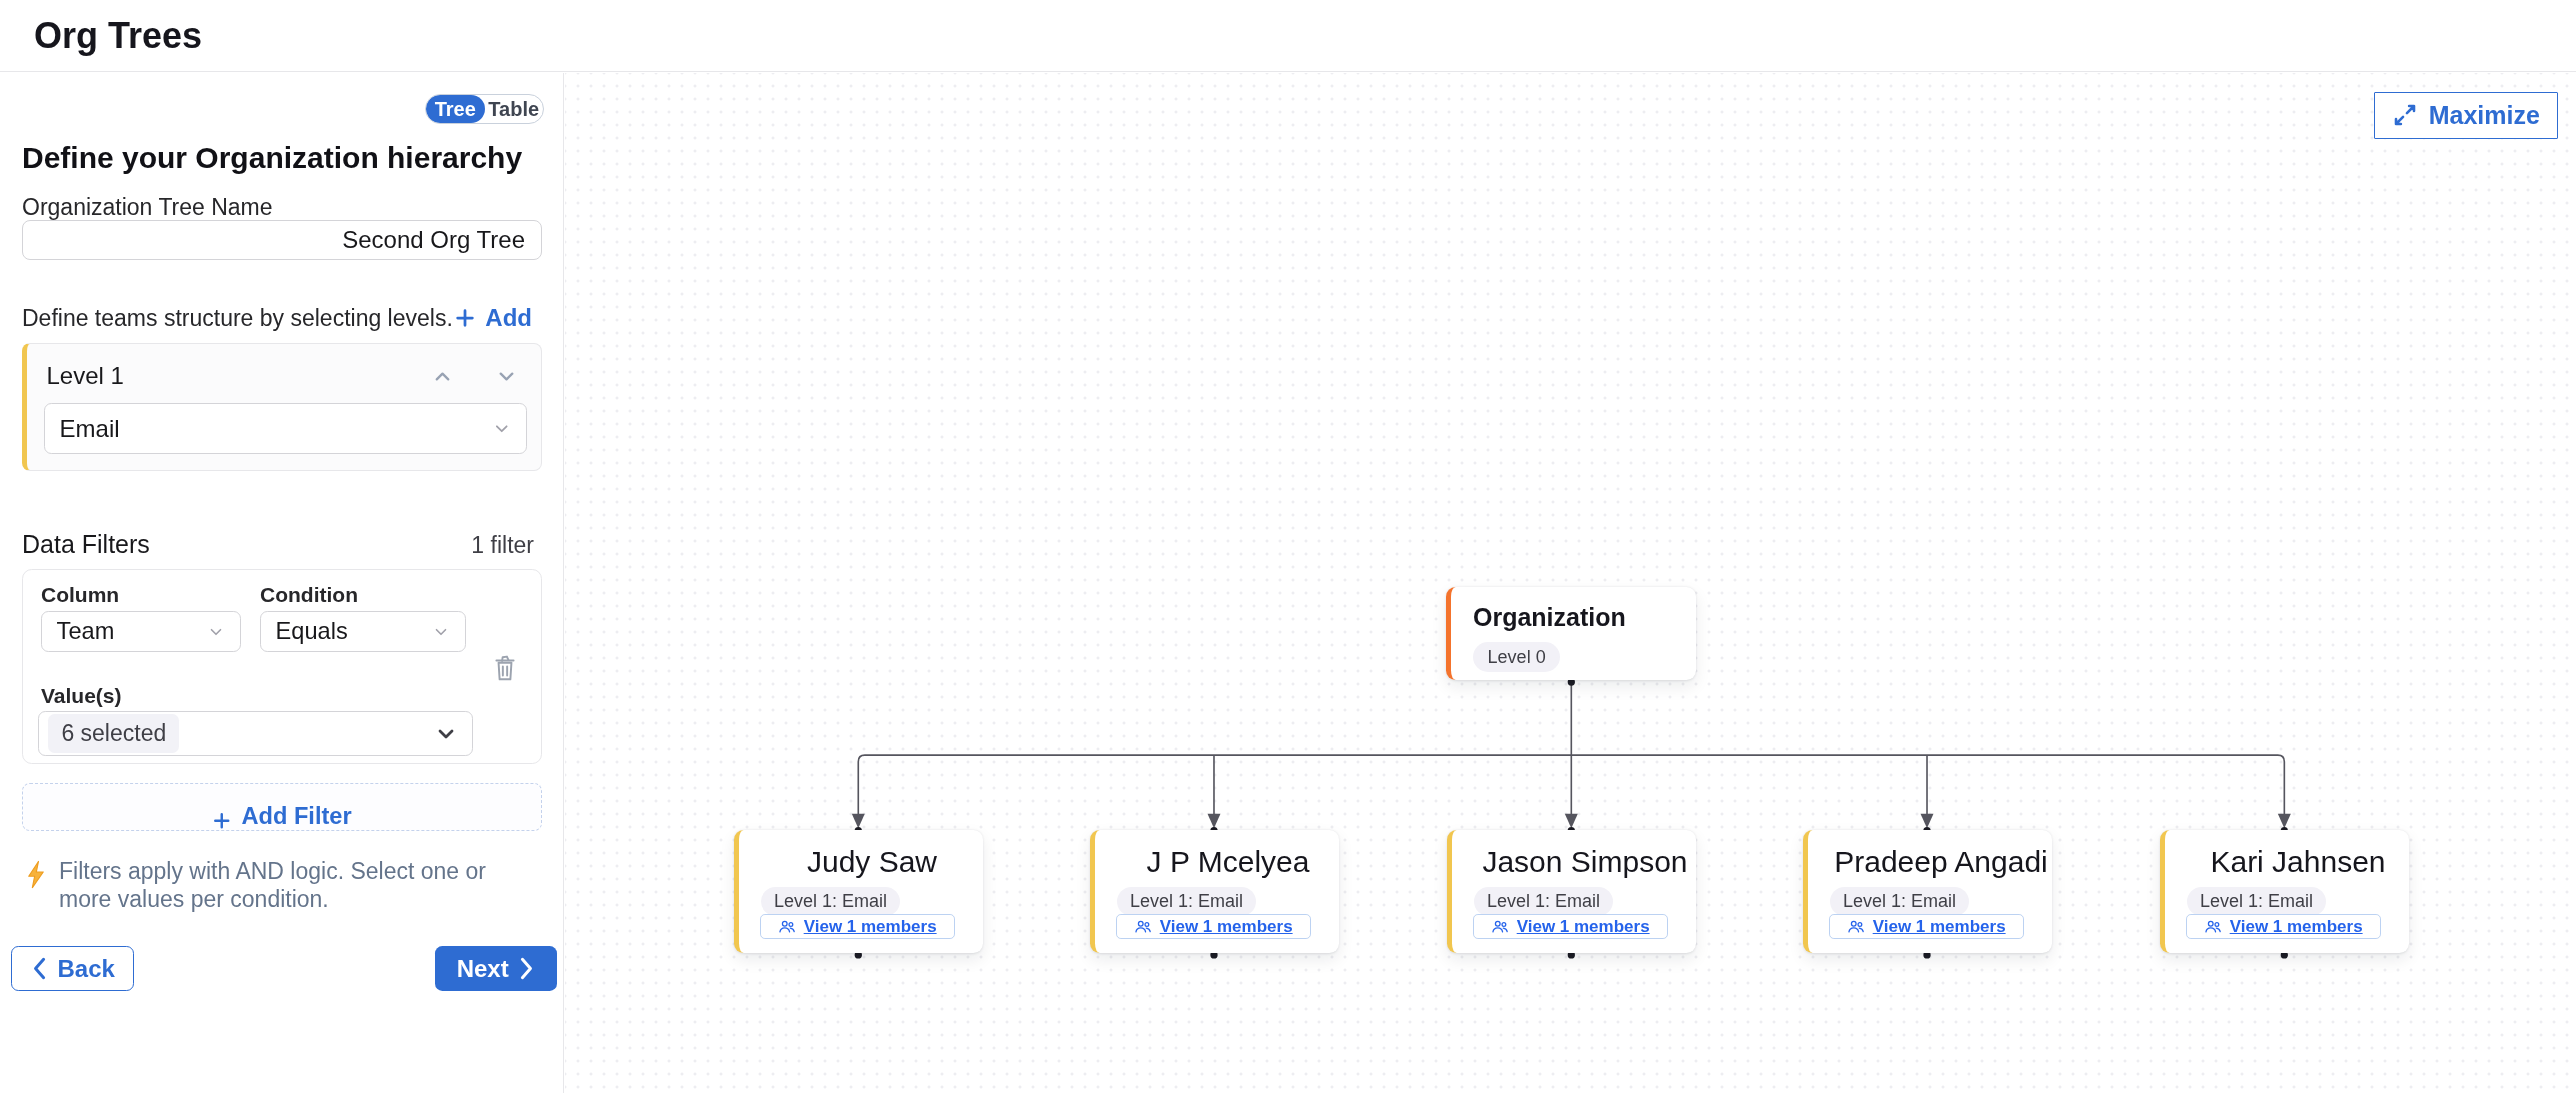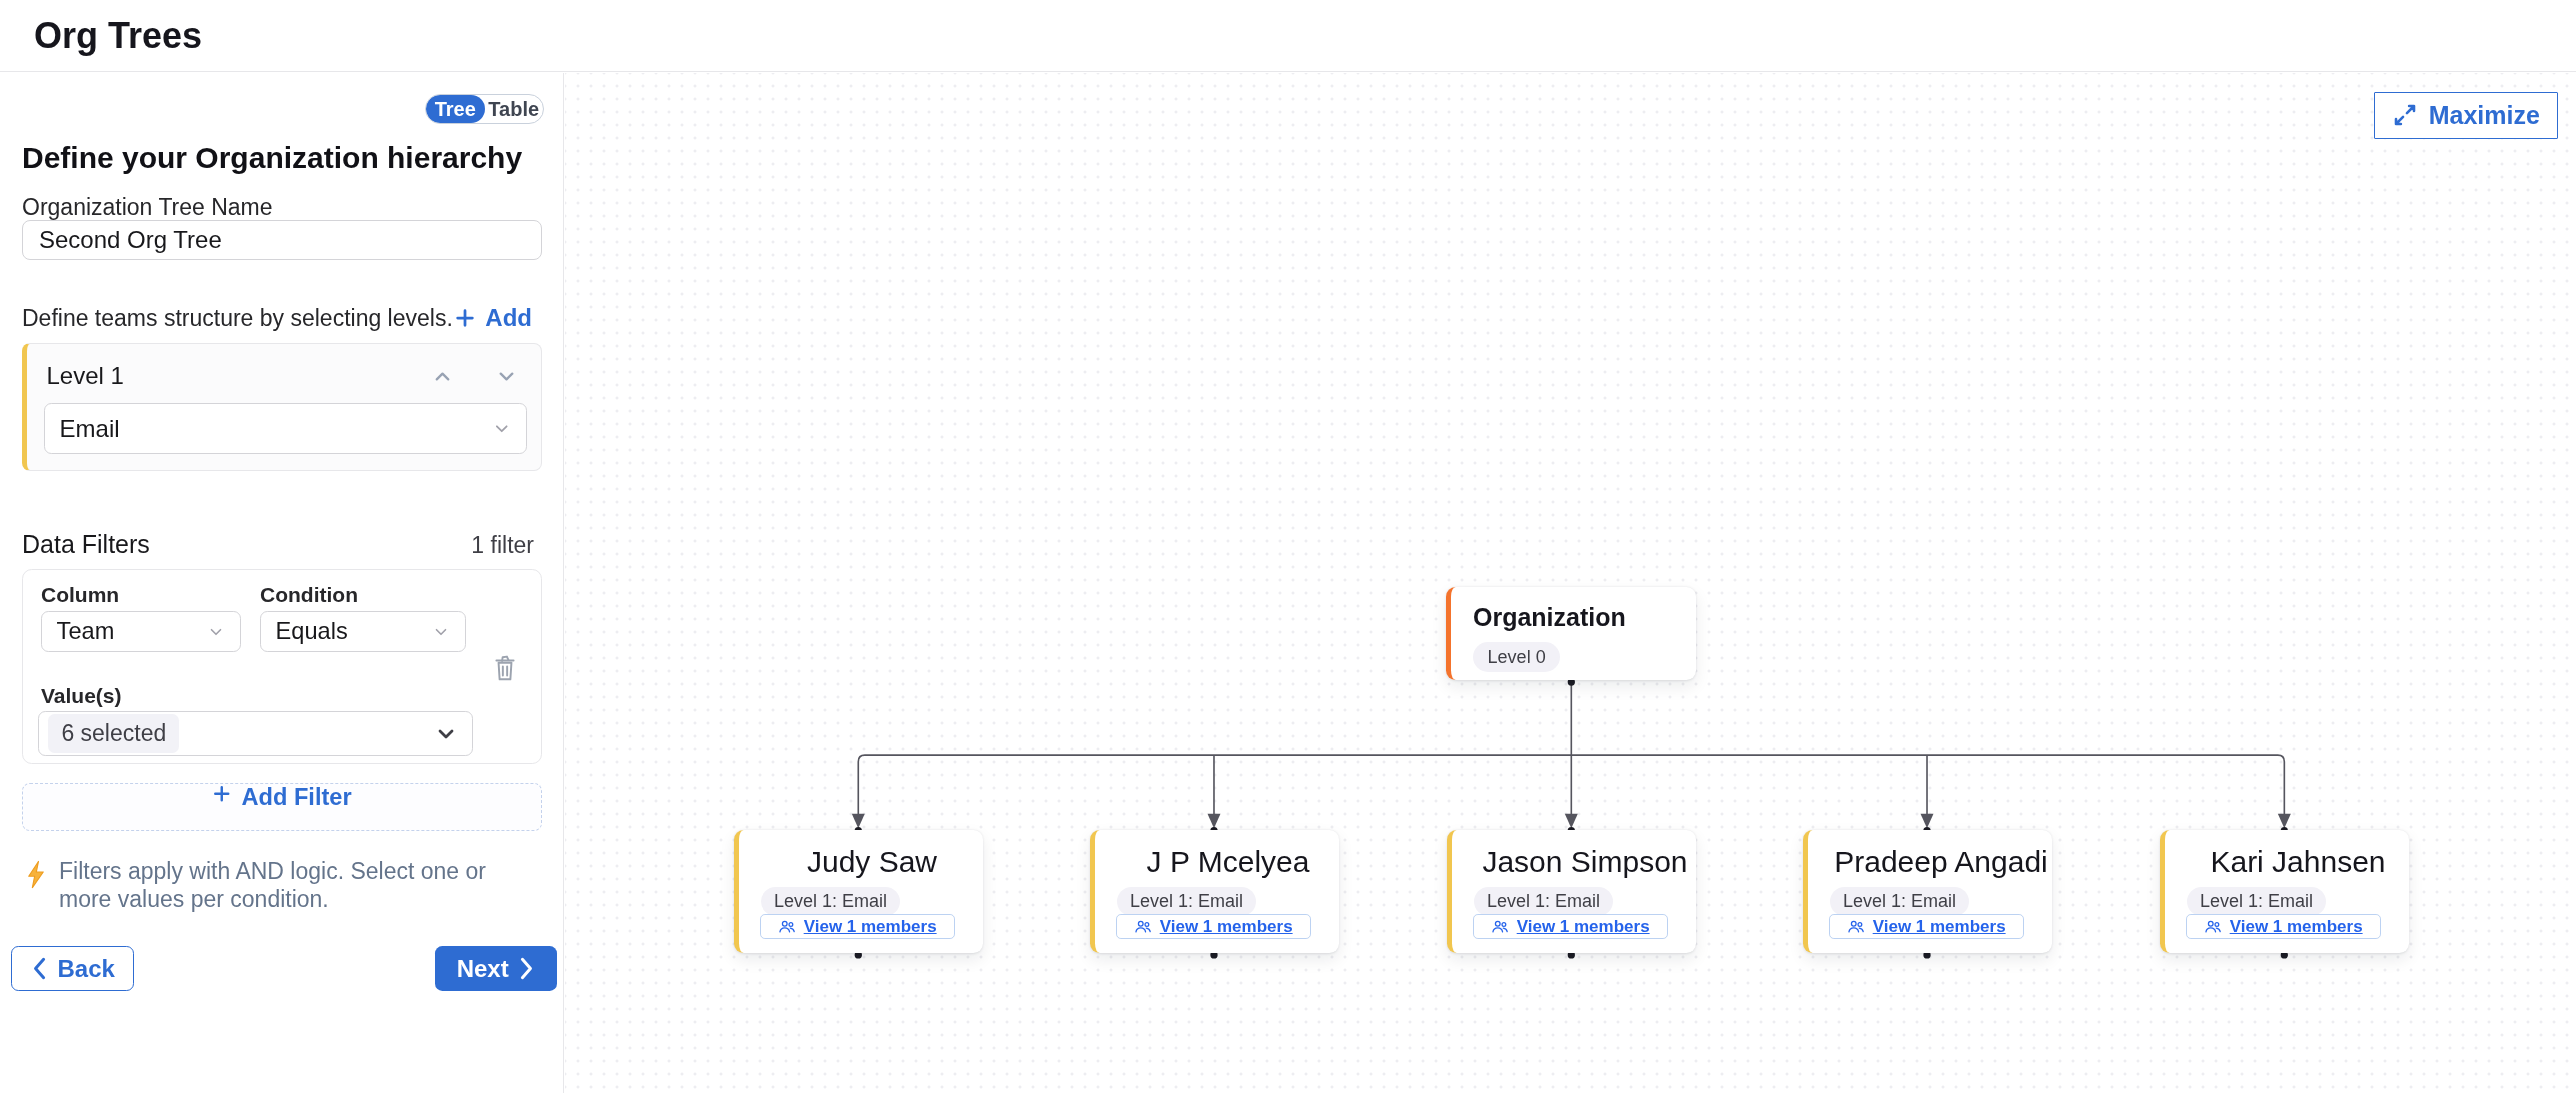--- a/index.html
+++ b/index.html
@@ -19,21 +19,21 @@
           border-radius:811px;display:flex;background:#fff;box-sizing:border-box;overflow:hidden;}
   .toggle .seg{flex:1;display:flex;align-items:center;justify-content:center;font-size:20px;font-weight:700;
                color:#3f4551;border-radius:811px;cursor:pointer;}
   .toggle .seg.active{background:#2e6cd2;color:#fff;}
 
   .side-heading{position:absolute;left:22px;top:68px;margin:0;font-size:30px;font-weight:700;color:#111116;}
 
   .field-label{position:absolute;left:22px;top:121px;font-size:23px;color:#27272a;}
   .name-input{position:absolute;left:22px;top:147px;width:520px;height:40px;box-sizing:border-box;
               border:0.8px solid #d4d4d8;border-radius:8px;padding:0 16px;font-size:24px;color:#18181b;
-              font-family:"Liberation Sans",sans-serif;outline:none;background:#fff;}
+              font-family:"Liberation Sans",sans-serif;outline:none;background:#fff;text-align:right;}
 
   .levels-caption-row{position:absolute;left:22px;top:231px;width:510px;display:flex;
                       justify-content:space-between;align-items:center;}
   .caption{font-size:23px;color:#27272a;}
   .add-link{display:flex;gap:9px;align-items:center;color:#2e6cd2;font-size:24px;font-weight:700;cursor:pointer;}
 
   .level-panel{position:absolute;left:22px;top:270px;width:520px;height:128px;box-sizing:border-box;
                background:#fbfbfc;border:0.8px solid #e7e7ea;border-left:5.7px solid #f1c64f;border-radius:8px;}
   .level-head{display:flex;justify-content:space-between;align-items:center;padding:18px 23px 0 19.5px;}
   .level-title{font-size:24px;color:#18181b;}
@@ -55,21 +55,21 @@
   .lbl-condition{left:237px;top:13px;}
   .lbl-values{left:18px;top:114px;}
   .team-select{position:absolute;left:18px;top:41px;width:200px;height:41px;font-size:23.6px;}
   .cond-select{position:absolute;left:237px;top:41px;width:206px;height:41px;font-size:23.6px;}
   .trash-btn{position:absolute;left:466px;top:81px;width:31px;height:32px;display:flex;align-items:center;
              justify-content:center;cursor:pointer;background:none;border:none;padding:0;}
   .values-select{position:absolute;left:15.4px;top:141px;width:435px;height:45px;padding:0 14.6px 0 9px;}
   .chip{background:#f2f2f7;border-radius:6.5px;padding:5.7px 13px;font-size:23px;color:#3f3f46;}
 
   .add-filter{position:absolute;left:22px;top:710px;width:520px;height:48px;box-sizing:border-box;
-              border:1.6px dashed #c4d2ec;border-radius:8px;background:#fdfdff;display:flex;align-items:flex-start;
+              border:1.6px dashed #c4d2ec;border-radius:8px;background:#fdfdff;display:flex;align-items:flex-end;
               justify-content:center;gap:9.7px;color:#2e6cd2;font-size:23.6px;font-weight:700;cursor:pointer;}
 
   .note{position:absolute;left:25px;top:784px;display:flex;gap:12px;width:495px;align-items:flex-start;}
   .note p{margin:0;font-size:23px;line-height:28px;color:#64748b;width:459px;}
   .bolt{margin-top:3.2px;}
 
   .btn{display:flex;align-items:center;justify-content:center;gap:10.6px;border-radius:7.3px;font-size:24px;
        font-weight:700;cursor:pointer;box-sizing:border-box;}
   .btn-back{position:absolute;left:11.4px;top:873px;width:123px;height:45px;border:1.6px solid #2e6cd2;
             background:#fff;color:#2e6cd2;}

